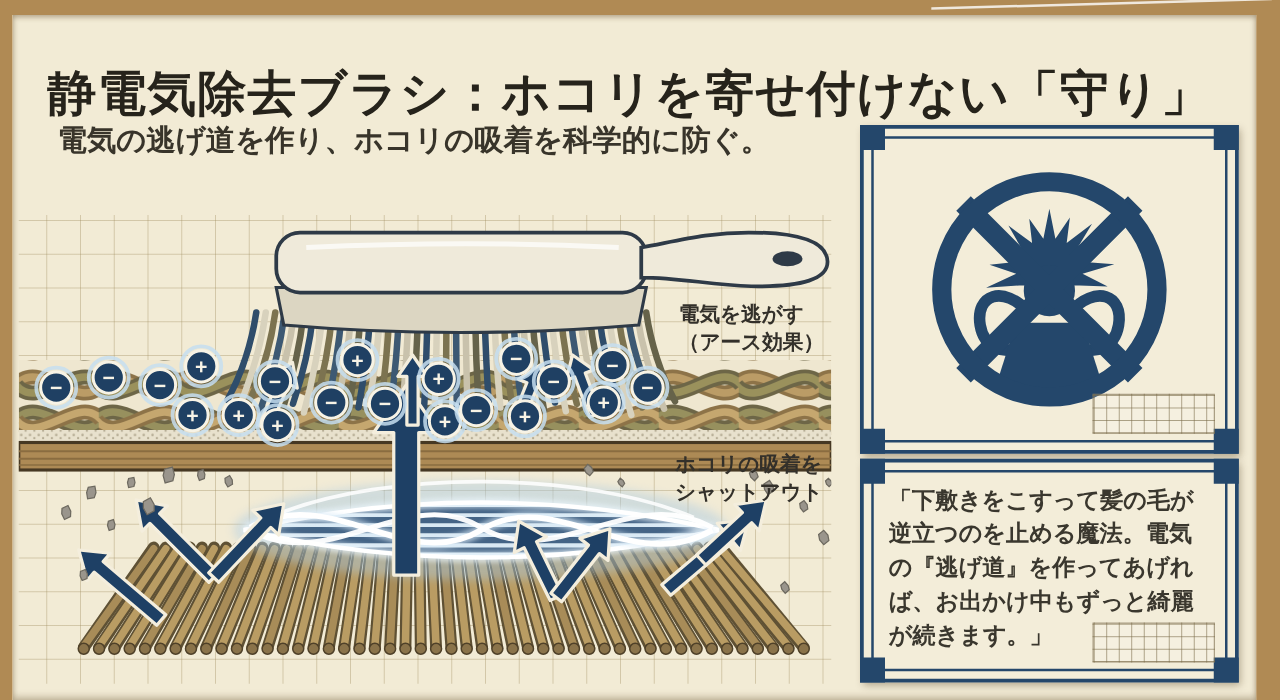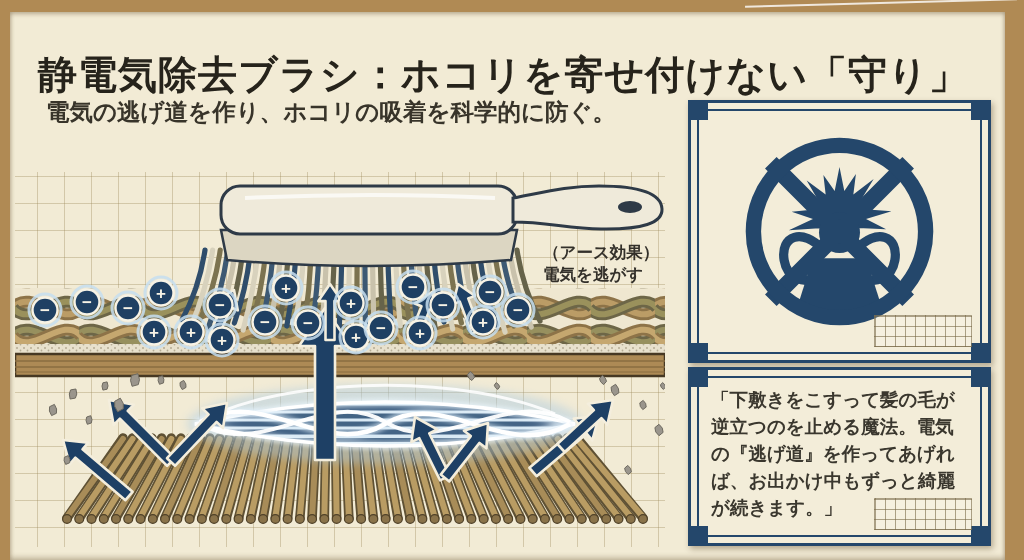--- a/index.html
+++ b/index.html
@@ -403,22 +403,26 @@
           <polygon points="644.0,252.3 647.3,256.1 648.1,260.4 644.0,263.7 640.7,259.9 639.9,255.6" fill="#9a958c" stroke="#6e6a60" stroke-width="1"></polygon>
           <polygon points="615.5,296.4 616.4,299.8 613.2,302.6 610.5,299.6 609.6,296.2 612.8,293.4" fill="#9a958c" stroke="#6e6a60" stroke-width="1"></polygon>
           <polygon points="650.6,215.2 648.3,217.4 646.2,215.3 645.4,212.8 647.7,210.6 649.8,212.7" fill="#9a958c" stroke="#6e6a60" stroke-width="1"></polygon>
           <polygon points="588.6,212.6 585.6,209.8 584.5,206.6 587.4,203.4 590.4,206.2 591.5,209.4" fill="#9a958c" stroke="#6e6a60" stroke-width="1"></polygon>
           <polygon points="453.7,206.0 452.4,202.7 455.2,199.5 458.3,202.0 459.6,205.3 456.8,208.5" fill="#9a958c" stroke="#6e6a60" stroke-width="1"></polygon>
           <polygon points="479.3,213.2 481.2,210.6 483.6,212.5 484.7,214.8 482.8,217.4 480.4,215.5" fill="#9a958c" stroke="#6e6a60" stroke-width="1"></polygon>
         </g>
     </svg>
 
     <div class="dlabel lbl-earth">
+      <div>電気を逃がす</div>
       <div>（アース効果）</div>
-      <div>電気を逃がす</div>
+    </div>
+    <div class="dlabel lbl-shutout">
+      <div>ホコリの吸着を</div>
+      <div>シャットアウト</div>
     </div>
   </div>
 
   <div class="frame panel-top">
     <span class="corner c-tl"></span>
     <span class="corner c-tr"></span>
     <span class="corner c-bl"></span>
     <span class="corner c-br"></span>
     <div class="nosign-wrap">
       <svg id="nosign" width="205" height="205" viewBox="0 0 200 200">

